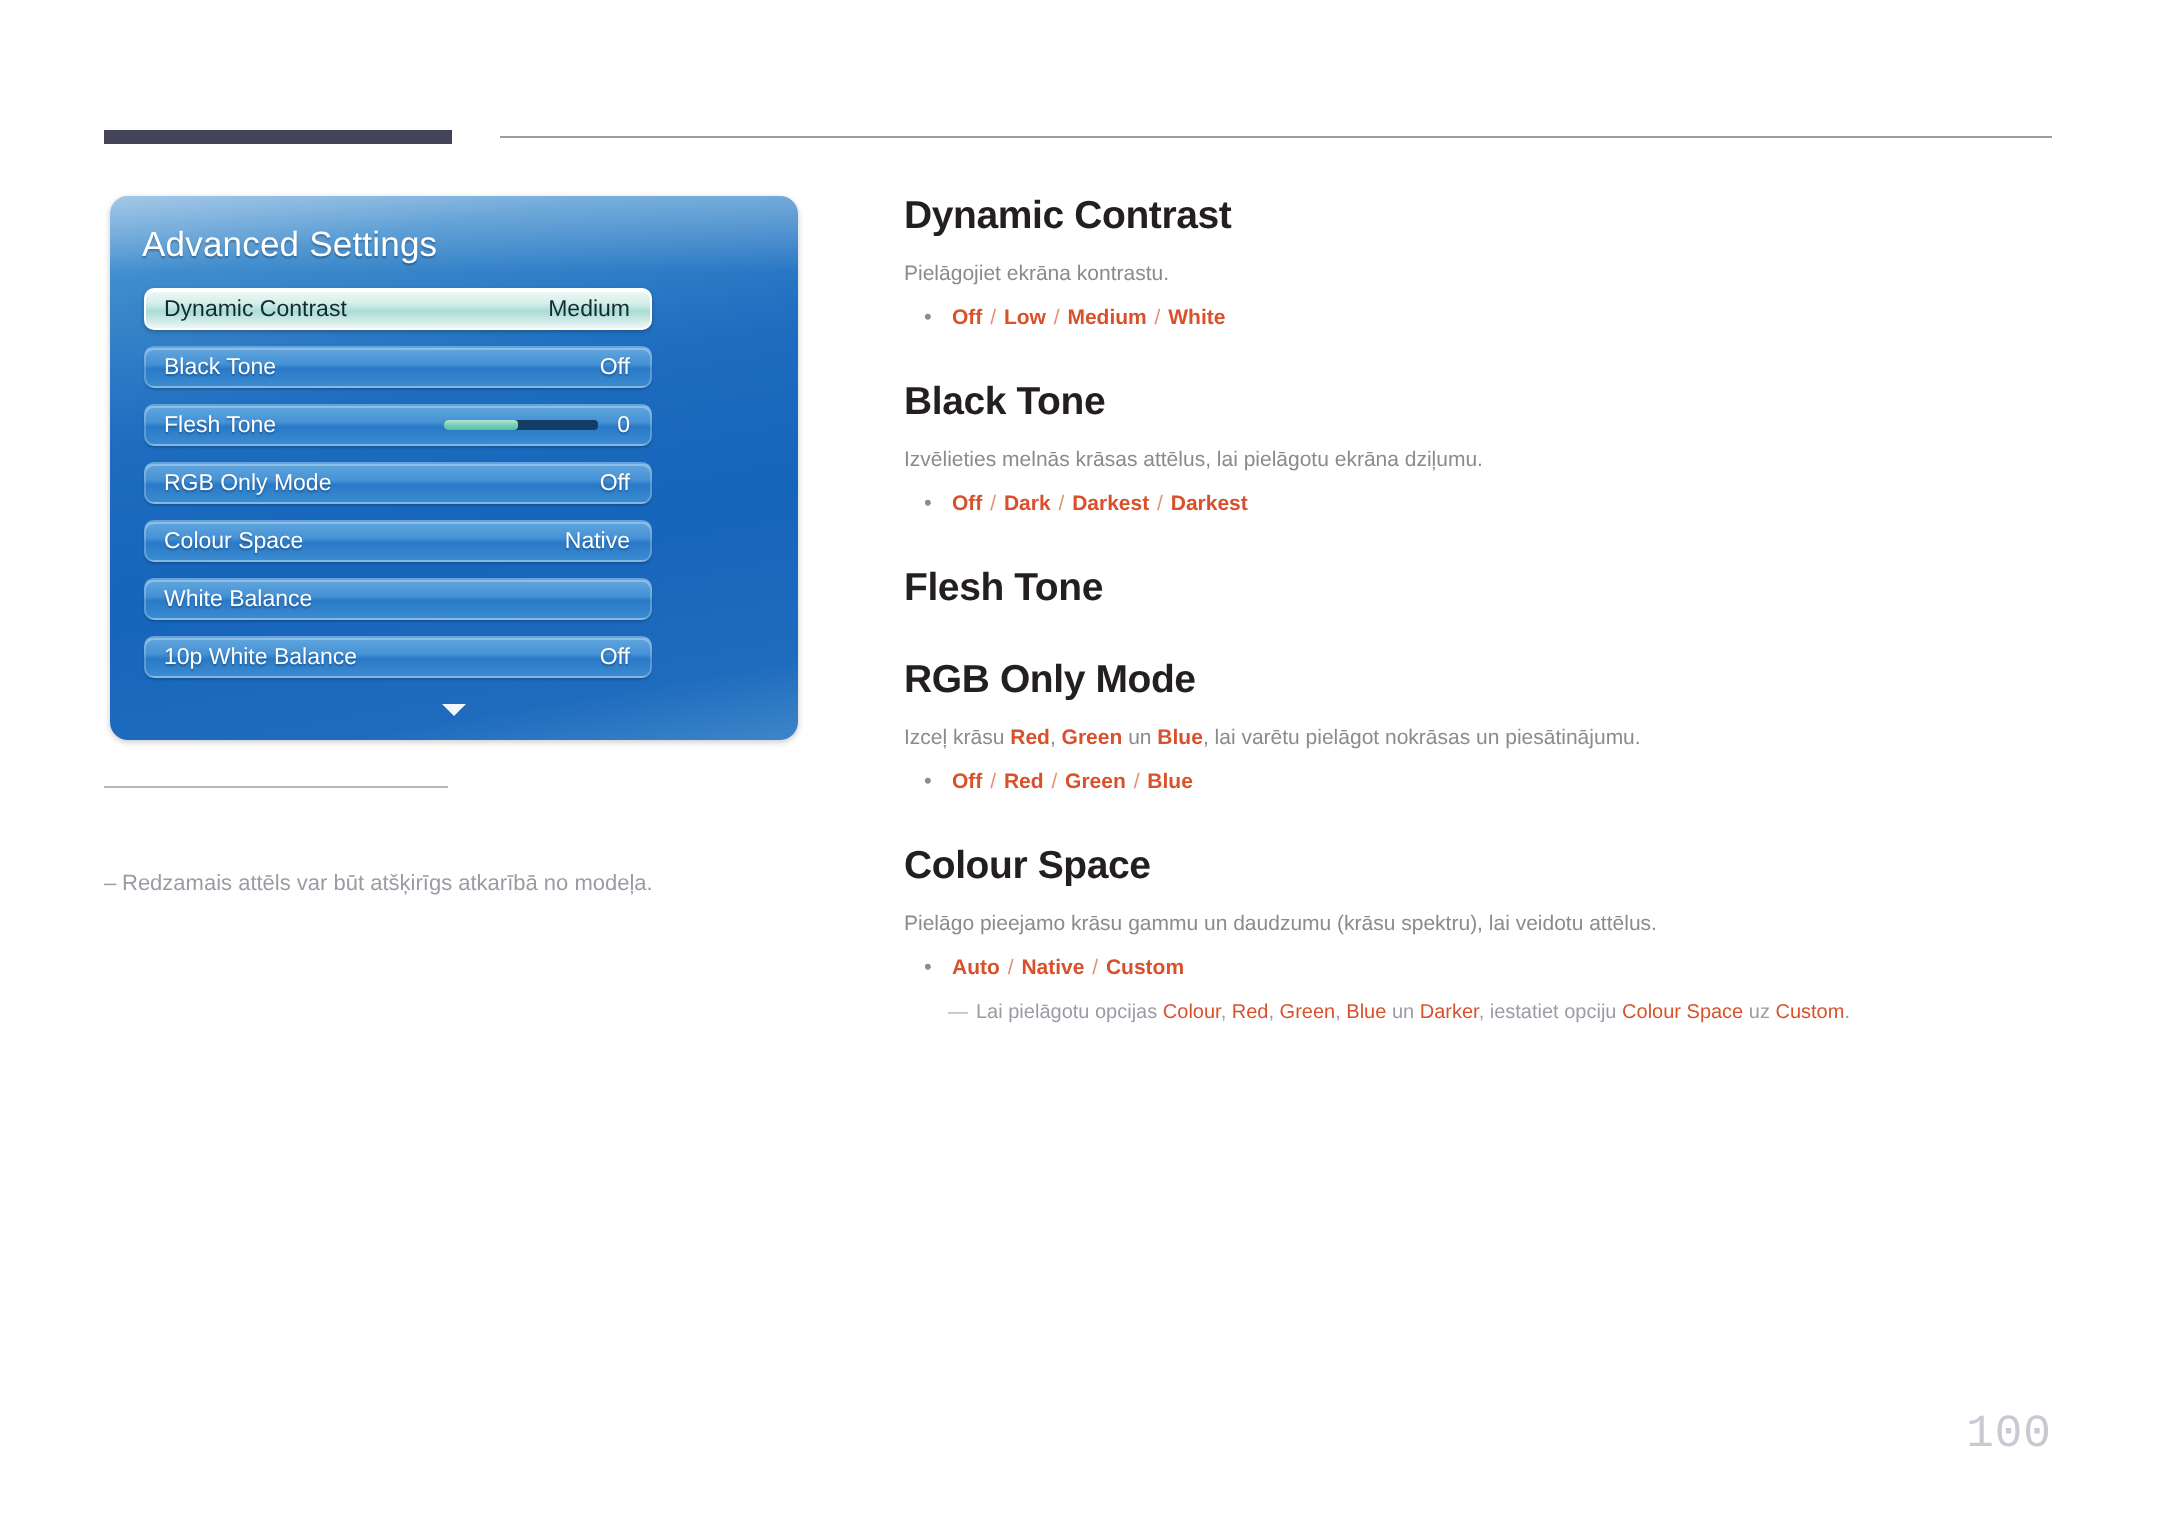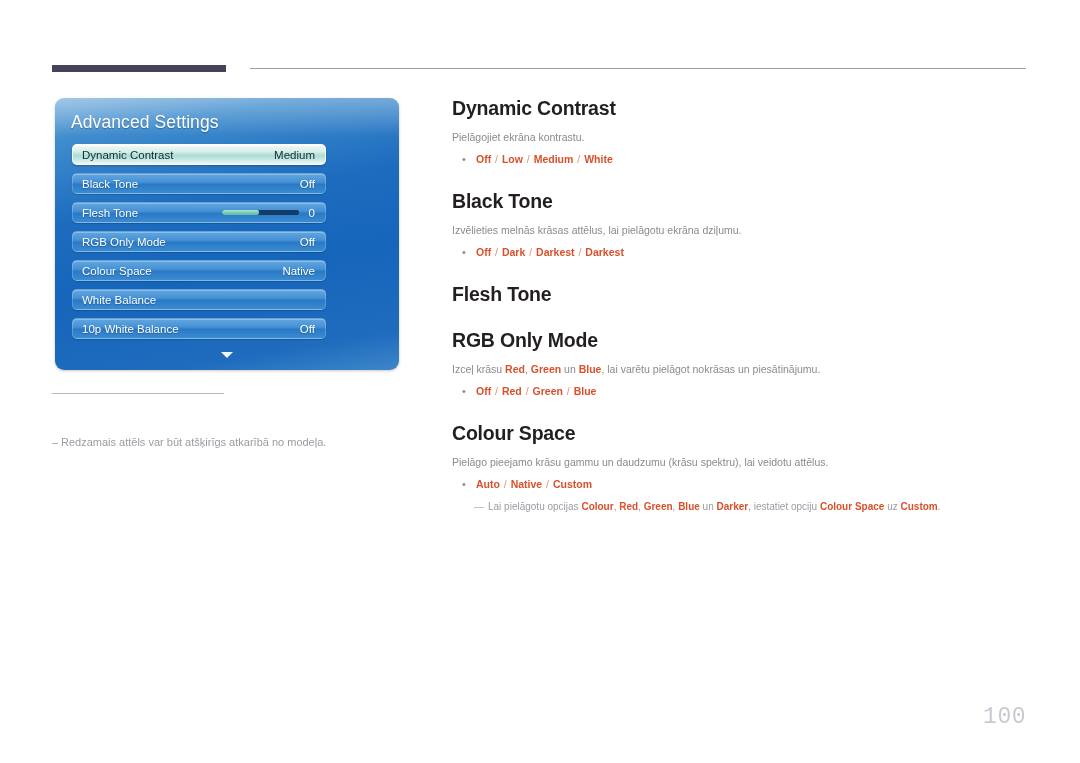--- a/index.html
+++ b/index.html
@@ -231,21 +231,21 @@
     padding-left: 22px;
     font-size: 10px;
     color: #9b9ba4;
     line-height: 15px;
   }
   .sub-note .ndash {
     flex: 0 0 14px;
     color: #b0b0b8;
     font-size: 10px;
   }
-  .sub-note b { color: #d9512c; font-weight: bold; }
+  .sub-note b { color: #d9512c; font-weight: normal; }
 
   .inline-hl { color: #d9512c; font-weight: bold; }
 
   
   #page-number {
     position: absolute;
     right: 54px; bottom: 33px;
     font-size: 23px;
     color: #c9c9d2;
     letter-spacing: 0.5px;

